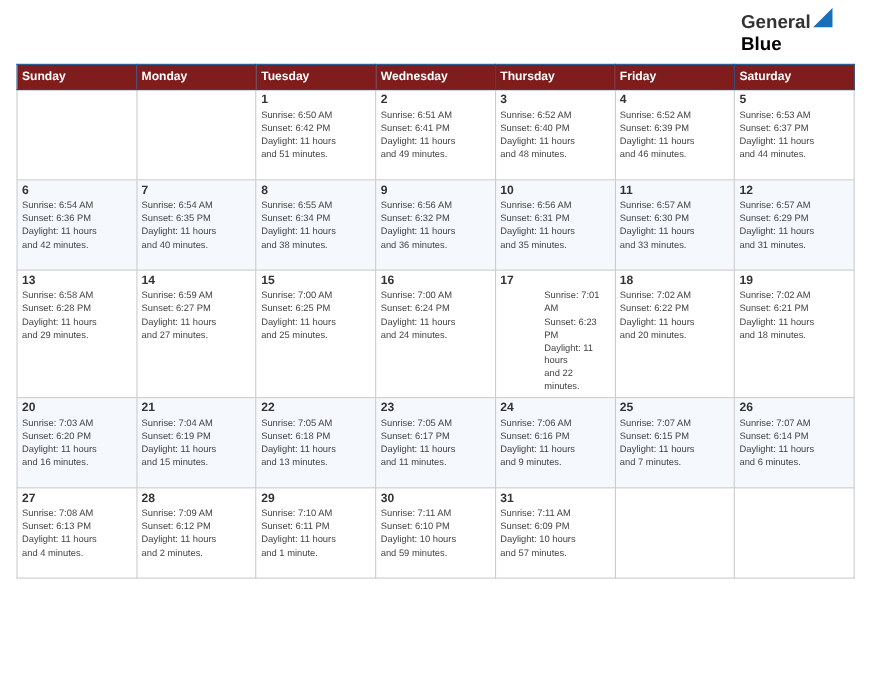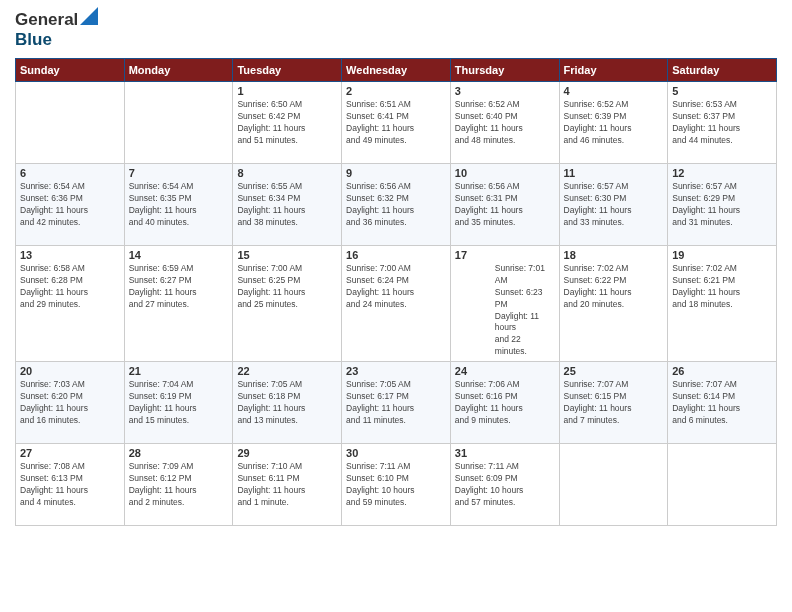--- a/index.html
+++ b/index.html
@@ -11,23 +11,24 @@
       overflow: hidden;
     }
     .page {
       width: 792px;
       height: 612px;
       padding: 10px 15px;
       background: #fff;
     }
     .header {
       display: flex;
-      justify-content: flex-start;
+      justify-content: flex-end;
       align-items: flex-start;
       margin-bottom: 8px;
+      gap: 20px;
     }
     .logo {
       display: flex;
       align-items: center;
     }
     .logo-general { color: #333; }
     .logo-blue { color: #1a6fbb; }
     .title-block {
       text-align: right;
     }
@@ -87,21 +88,21 @@
 <div class="page">
   <div class="header">
     <div class="logo">
       <div>
         <div style="display:flex;align-items:center;">
           <span class="logo-general" style="font-size:17px;font-weight:bold;">General</span>
           <svg width="18" height="18" viewBox="0 0 18 18" style="margin-left:2px;margin-top:-8px;">
             <polygon points="0,18 18,0 18,18" fill="#1a6fbb"></polygon>
           </svg>
         </div>
-        <span class="logo-blue" style="font-size:17px;font-weight:bold;color:#0c4a6e;">Blue</span>
+        <span class="logo-blue" style="font-size:17px;font-weight:bold;color:#000000;">Blue</span>
       </div>
     </div>
     <div class="title-block">
     </div>
   </div>
 
   <table class="calendar">
     <thead>
       <tr>
       <th>Sunday</th>

